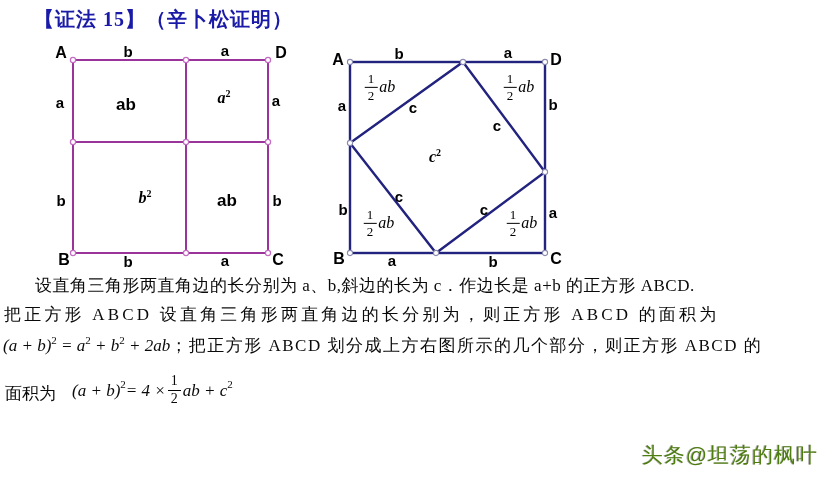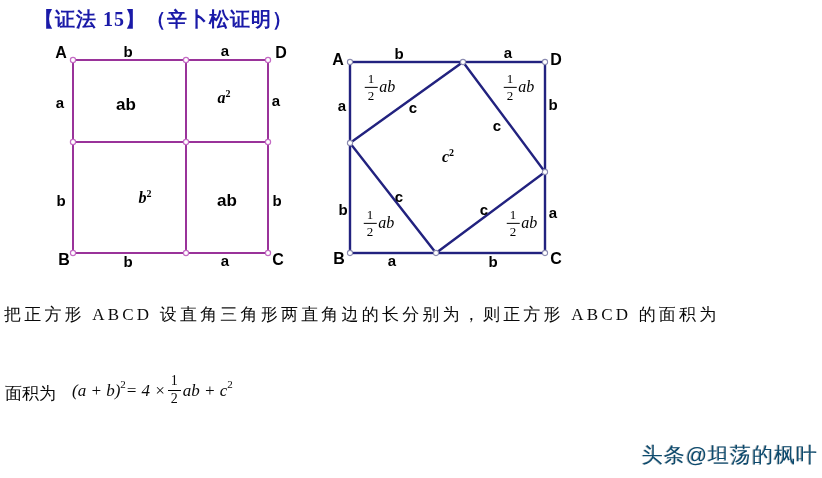--- a/index.html
+++ b/index.html
@@ -35,21 +35,21 @@
   .half-ab .rest{font-family:"Liberation Serif",serif;font-style:italic;font-size:16px;margin-left:2px;}
 
   
   .txt{position:absolute;font-size:17px;color:#0a0a0a;white-space:nowrap;line-height:1;}
   .math{font-family:"Liberation Serif",serif;font-style:italic;}
   .math sup{font-size:11px;font-style:normal;line-height:0;}
   .upright{font-style:normal;}
   .therefore{font-style:normal;font-size:18px;margin-right:26px;letter-spacing:0;}
 
   
-  .watermark{position:absolute;right:4px;top:441px;font-size:21px;color:#0c4a6e;
+  .watermark{position:absolute;right:4px;top:441px;font-size:21px;color:#4d7c0f;
              letter-spacing:1px;text-shadow:1px 1px 0 #ffffff,-1px 0 0 #b5b5b5;
              font-family:"Liberation Sans",sans-serif;}
 </style>
 </head>
 <body>
 
 <div id="page">
 
   <div class="doc-title">【证法 15】（辛卜松证明）</div>
 
@@ -146,26 +146,30 @@
           <span class="den">2</span>
         </span>
         <span class="rest">ab</span>
       </span>
 
     <span class="lbl clab" style="left:88px;top:67px">c</span>
     <span class="lbl clab" style="left:172px;top:85px">c</span>
     <span class="lbl clab" style="left:74px;top:156px">c</span>
     <span class="lbl clab" style="left:159px;top:169px">c</span>
 
-    <span class="lbl mi" style="left:123px;top:117px"><span>c</span><sup>2</sup></span>
+    <span class="lbl mi" style="left:110px;top:117px"><span>c</span><sup>2</sup></span>
   </div>
 
+  <div class="txt" style="left:35px;top:277px;letter-spacing:0.5px">设直角三角形两直角边的长分别为 a、b,斜边的长为 c．作边长是 a+b 的正方形 ABCD.</div>
 
   <div class="txt" style="left:4px;top:306px;letter-spacing:3.2px">把正方形 ABCD 设直角三角形两直角边的长分别为，则正方形 ABCD 的面积为</div>
 
+  <div class="txt" style="left:3px;top:337px">
+    <span class="math"><span>(a + b)</span><sup>2</sup><span> = a</span><sup>2</sup><span> + b</span><sup>2</sup><span> + 2ab</span></span><span class="upright" style="letter-spacing:1.5px">；把正方形 ABCD 划分成上方右图所示的几个部分，则正方形 ABCD 的</span>
+  </div>
 
   <div class="txt" style="left:5px;top:385px">面积为</div>
   <div class="txt" style="left:72px;top:374px">
     <span class="math" style="display:inline-flex;align-items:center">
         <span>(a + b)</span>
         <sup style="position:relative;top:-6px">2</sup>
         <span> = 4 × </span>
         <span class="frac" style="font-size:14px;margin:0 2px">
           <span class="num">1</span>
           <span class="den">2</span>

